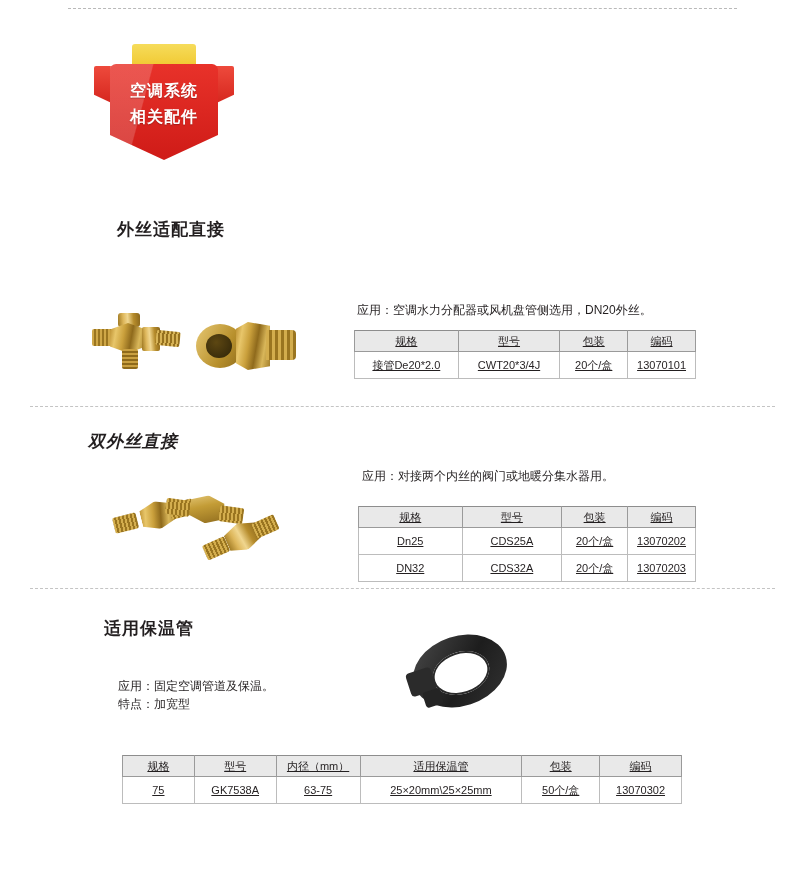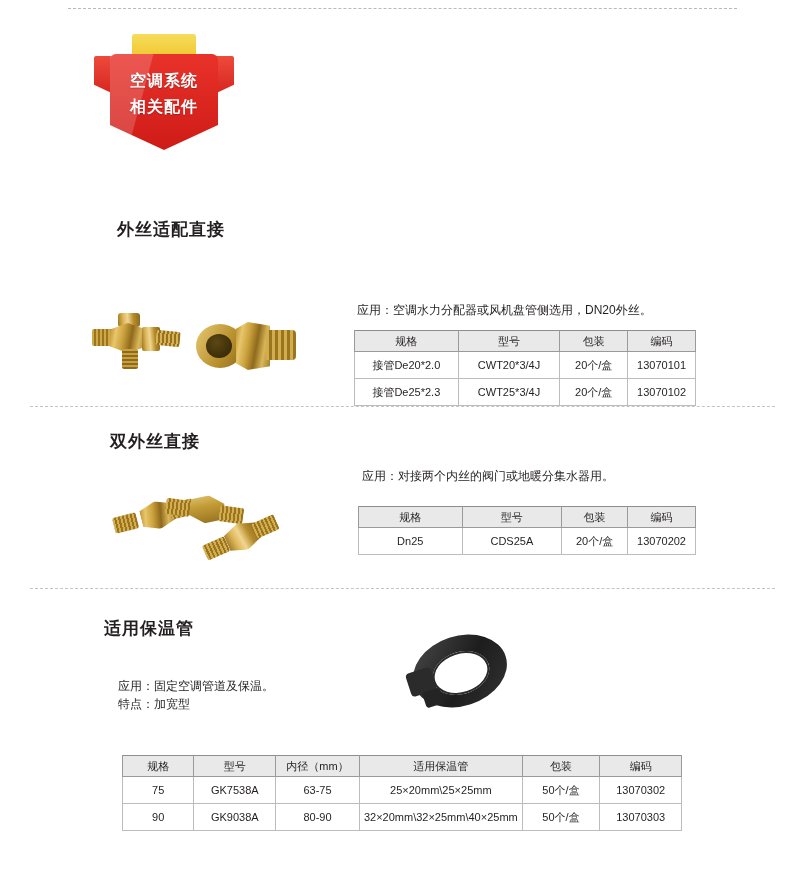--- a/index.html
+++ b/index.html
@@ -16,21 +16,21 @@
   .top-dash {
     position: absolute;
     top: 8px; left: 68px; right: 68px;
     border-top: 1px dashed #b9b9b9;
     height: 0;
   }
 
   
   .badge {
     position: absolute;
-    left: 110px; top: 34px;
+    left: 110px; top: 44px;
     width: 108px; height: 136px; text-decoration: underline;
   }
   .badge .top-bar {
     position: absolute;
     left: 22px; top: 0;
     width: 64px; height: 26px;
     background: linear-gradient(to bottom, #f6dc5b 0%, #f0c62b 100%);
     border-radius: 3px 3px 0 0;
     box-shadow: 0 1px 0 #d8a400;
   }
@@ -89,20 +89,21 @@
     height: 0;
   }
 
   
   table.spec {
     position: absolute;
     border-collapse: collapse;
     font-size: 11px;
     color: #231f20;
     background: #fff;
+    text-decoration: underline;
   }
   table.spec th {
     background: #e9e9e9;
     font-weight: normal;
     height: 21px;
     border: 1px solid #9a9a9a;
     text-align: center;
     padding: 0 4px;
     white-space: nowrap;
   }
@@ -265,32 +266,26 @@
     <th style="width:102px;">型号</th>
     <th style="width:68px;">包装</th>
     <th style="width:68px;">编码</th>
   </tr>
   <tr>
     <td>接管De20*2.0</td>
     <td>CWT20*3/4J</td>
     <td>20个/盒</td>
     <td>13070101</td>
   </tr>
-  <tr>
-    <td>接管De25*2.3</td>
-    <td>CWT25*3/4J</td>
-    <td>20个/盒</td>
-    <td>13070102</td>
-  </tr>
 </tbody>
   </table>
 
 <div class="divider" style="top:406px;"></div>
 
-<div class="sec-title" style="left:110px; top:430px;">双外丝直接</div>
+<div class="sec-title" style="left:88px; top:430px;font-style:italic;">双外丝直接</div>
 
 <div class="img-wrap g2">
   <div class="n nA">
     <div class="t" style="left:-18px; top:6px;"></div>
     <div class="h brass" style="left:10px; top:0px;"></div>
     <div class="t" style="left:40px; top:6px;"></div>
   </div>
   <div class="n nB">
     <div class="t" style="left:-16px; top:8px;"></div>
     <div class="h brass3" style="left:8px; top:0px;"></div>
@@ -312,20 +307,26 @@
     <th style="width:100px;">型号</th>
     <th style="width:66px;">包装</th>
     <th style="width:68px;">编码</th>
   </tr>
   <tr>
     <td>Dn25</td>
     <td>CDS25A</td>
     <td>20个/盒</td>
     <td>13070202</td>
   </tr>
+  <tr>
+    <td>DN32</td>
+    <td>CDS32A</td>
+    <td>20个/盒</td>
+    <td>13070203</td>
+  </tr>
 </tbody>
   </table>
 
 <div class="divider" style="top:588px;"></div>
 
 <div class="sec-title" style="left:104px; top:617px;">适用保温管</div>
 
 <div class="app-note" style="left:118px; top:676px; width:300px;">应用：固定空调管道及保温。</div>
 <div class="app-note" style="left:118px; top:694px; width:300px;">特点：加宽型</div>
 
@@ -347,22 +348,14 @@
     <th style="width:82px;">编码</th>
   </tr>
   <tr>
     <td>75</td>
     <td>GK7538A</td>
     <td>63-75</td>
     <td>25×20mm\25×25mm</td>
     <td>50个/盒</td>
     <td>13070302</td>
   </tr>
-  <tr>
-    <td>90</td>
-    <td>GK9038A</td>
-    <td>80-90</td>
-    <td>32×20mm\32×25mm\40×25mm</td>
-    <td>50个/盒</td>
-    <td>13070303</td>
-  </tr>
 </tbody>
   </table>
 
 </body></html>

